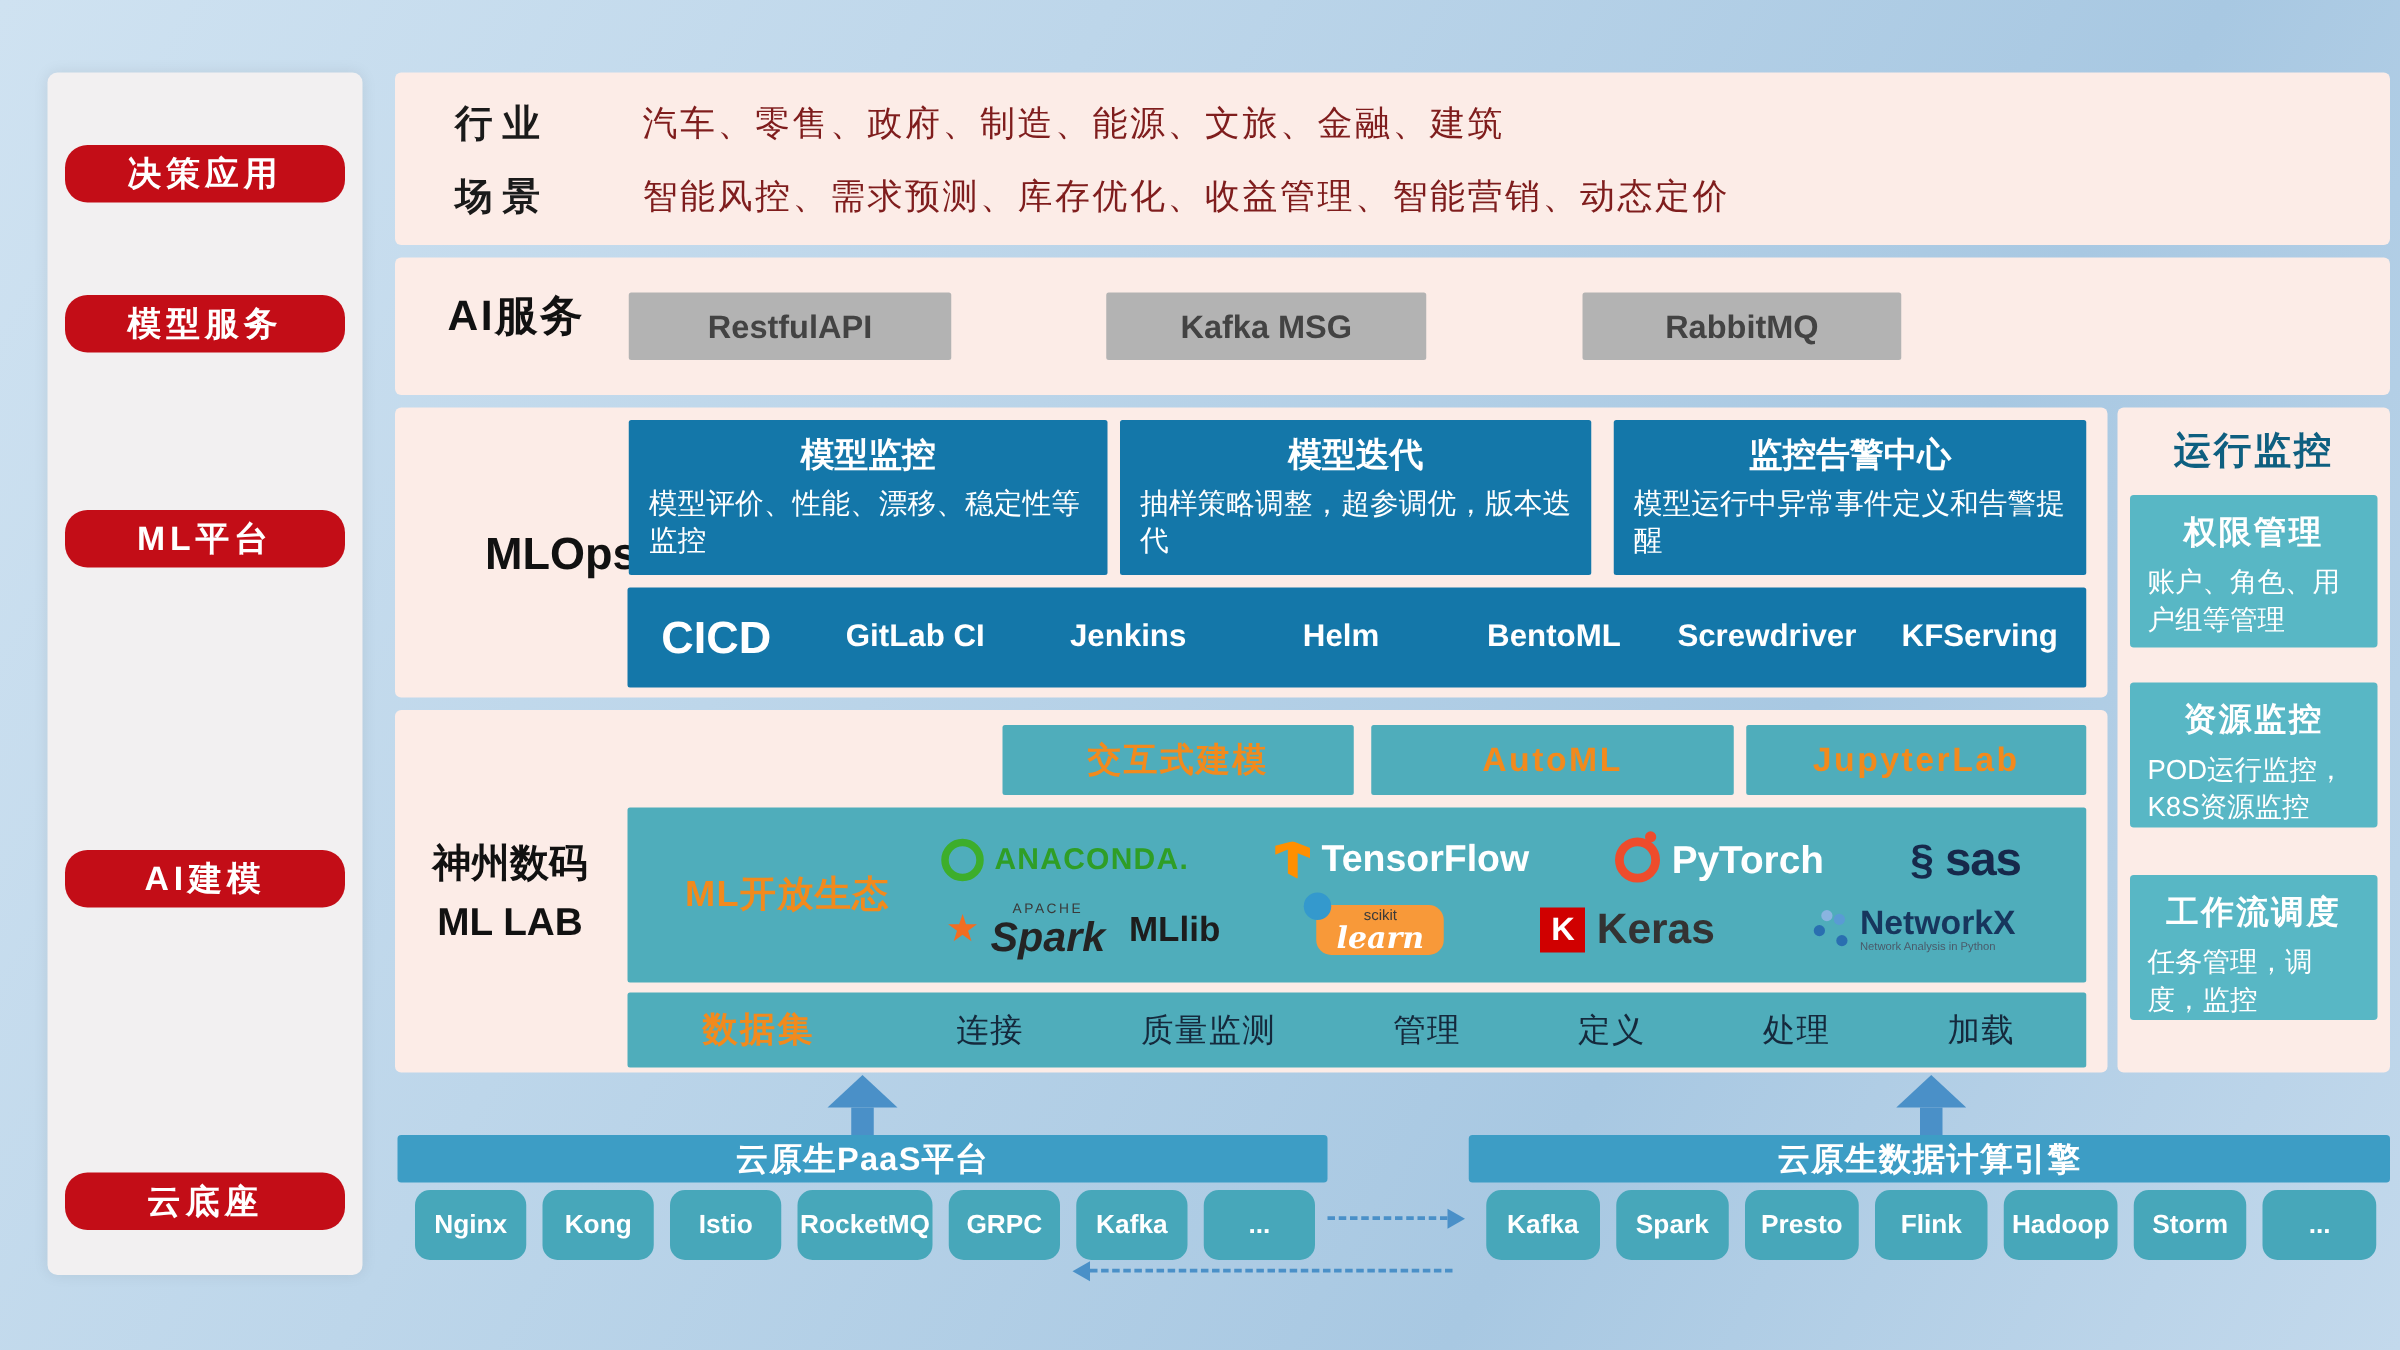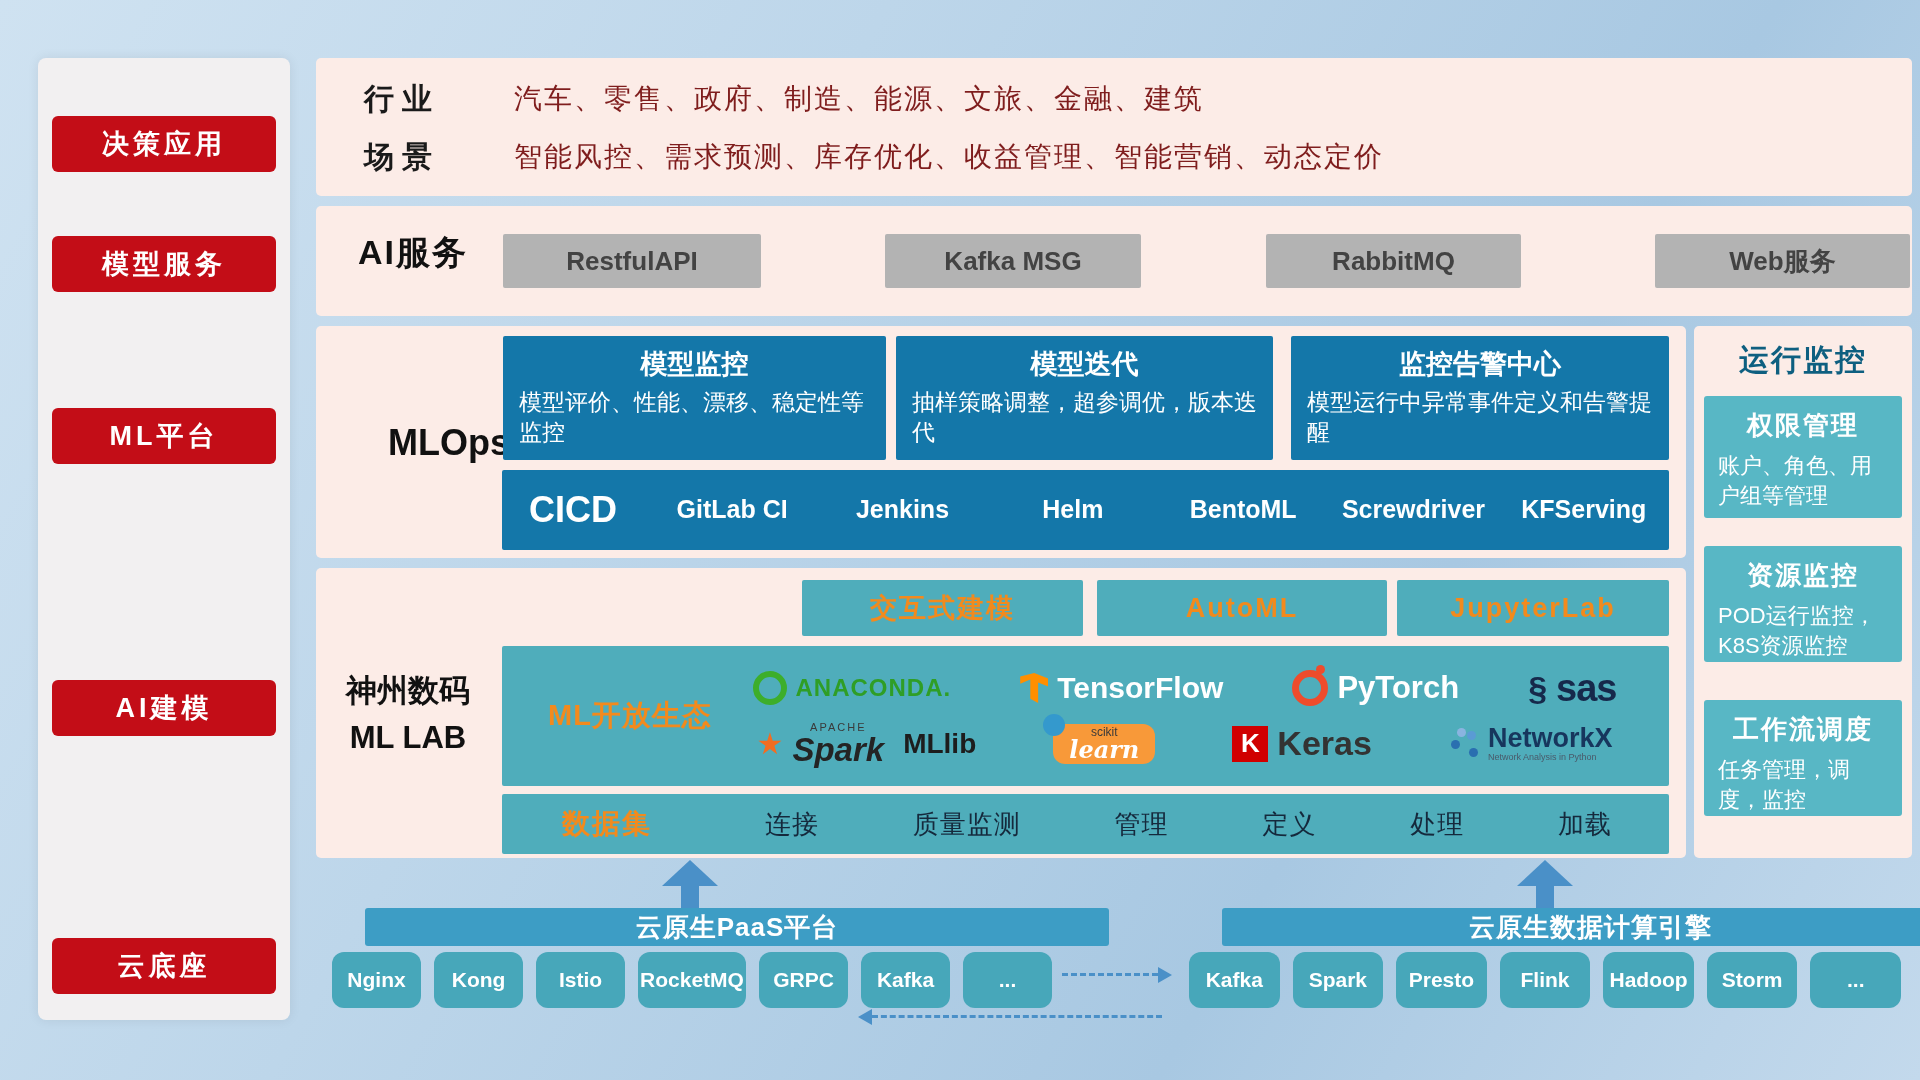--- a/index.html
+++ b/index.html
@@ -3,21 +3,21 @@
 <meta charset="utf-8">
 <style>
   html,body{margin:0;padding:0;}
   .canvas{
     position:relative;width:1920px;height:1080px;overflow:hidden;
     font-family:"Liberation Sans","DejaVu Sans",sans-serif;
     background:linear-gradient(120deg,#cfe2f1 0%,#bdd6ea 35%,#a8c8e2 70%,#c3d9ec 100%);
   }
   
   .sidebar{position:absolute;left:38px;top:58px;width:252px;height:962px;background:#f2f0f1;border-radius:8px;box-shadow:0 0 12px rgba(0,0,0,.08);}
-  .red-btn{position:absolute;left:52px;width:224px;height:56px;background:#c30d17;border-radius:6px;color:#fff;font-size:27px;font-weight:bold;letter-spacing:4px;display:flex;align-items:center;justify-content:center;}
+  .red-btn{position:absolute;left:52px;width:224px;height:46px;background:#c30d17;border-radius:18px;color:#fff;font-size:27px;font-weight:bold;letter-spacing:4px;display:flex;align-items:center;justify-content:center;}
   
   .panel{position:absolute;background:#fcece7;border-radius:5px;}
   
   .ind-row{position:absolute;left:48px;right:20px;height:46px;display:flex;align-items:center;}
   .ind-label{font-size:30px;font-weight:bold;color:#1a1a1a;letter-spacing:8px;width:150px;flex:none;}
   .ind-text{font-size:28px;color:#7f1d1d;letter-spacing:2px;}
   
   .ai-label{position:absolute;left:358px;top:230px;font-size:34px;font-weight:bold;color:#111;letter-spacing:2px;}
   .gray-btn{position:absolute;top:234px;height:54px;background:#b3b3b3;color:#434343;font-weight:bold;font-size:26px;display:flex;align-items:center;justify-content:center;border-radius:2px;}
   
@@ -65,21 +65,21 @@
   .dataset{position:absolute;left:502px;top:794px;width:1167px;height:60px;background:#4fadbb;display:flex;align-items:center;border-radius:2px;}
   .ds-title{color:#f28a1d;font-weight:bold;font-size:28px;padding-left:60px;width:156px;flex:none;letter-spacing:2px;}
   .ds-items{flex:1;display:flex;justify-content:space-around;align-items:center;padding-right:10px;}
   .ds-item{color:#15293c;font-size:26px;font-weight:500;letter-spacing:1px;}
   
   .mon-title{position:absolute;left:1694px;top:340px;width:218px;text-align:center;font-size:30px;font-weight:bold;color:#0e5f80;letter-spacing:2px;}
   .mon-card{position:absolute;left:1704px;width:198px;background:#58b7c5;color:#fff;border-radius:3px;}
   .mc-title{text-align:center;font-weight:bold;font-size:26px;margin-top:12px;letter-spacing:2px;}
   .mc-desc{font-size:22px;padding:8px 14px 0;line-height:1.35;}
   
-  .cloud-bar{position:absolute;top:908px;height:38px;background:#3d9dc5;color:#fff;font-size:26px;font-weight:bold;display:flex;align-items:center;justify-content:center;border-radius:3px;letter-spacing:1px;margin-left:47px;}
+  .cloud-bar{position:absolute;top:908px;height:38px;background:#3d9dc5;color:#fff;font-size:26px;font-weight:bold;display:flex;align-items:center;justify-content:center;border-radius:3px;letter-spacing:1px;}
   .cloud-btns{position:absolute;top:952px;height:56px;display:flex;gap:13px;}
   .cloud-btn{flex:1;background:#47a7ba;color:#fff;font-size:21px;font-weight:bold;display:flex;align-items:center;justify-content:center;text-align:center;line-height:1.1;border-radius:12px;padding:2px;}
   
   .up-arrow{position:absolute;width:56px;display:flex;flex-direction:column;align-items:center;}
   .ua-tri{width:0;height:0;border-left:28px solid transparent;border-right:28px solid transparent;border-bottom:26px solid #4a90c8;}
   .ua-stem{width:18px;height:22px;background:#4a90c8;}
   .dash-line{position:absolute;border-top:3px dashed #4a90c8;}
   .head-right{position:absolute;width:0;height:0;border-top:8px solid transparent;border-bottom:8px solid transparent;border-left:14px solid #4a90c8;}
   .head-left{position:absolute;width:0;height:0;border-top:8px solid transparent;border-bottom:8px solid transparent;border-right:14px solid #4a90c8;}
 </style>
@@ -104,21 +104,20 @@
       <span class="ind-label">场景</span>
       <span class="ind-text">智能风控、需求预测、库存优化、收益管理、智能营销、动态定价</span>
     </div>
   </div>
 
   <div class="panel" style="left:316px;top:206px;width:1596px;height:110px"></div>
   <div class="ai-label">AI服务</div>
   <div class="gray-btn" style="left:503px;width:258px">RestfulAPI</div>
   <div class="gray-btn" style="left:885px;width:256px">Kafka MSG</div>
   <div class="gray-btn" style="left:1266px;width:255px">RabbitMQ</div>
-  <div class="gray-btn" style="left:1655px;width:255px">Web服务</div>
 
   <div class="panel" style="left:316px;top:326px;width:1370px;height:232px"></div>
   <div class="mlops-label">MLOps</div>
   <div class="blue-card" style="left:503px;width:383px">
     <div class="bc-title">模型监控</div>
     <div class="bc-desc">模型评价、性能、漂移、稳定性等监控</div>
   </div>
   <div class="blue-card" style="left:896px;width:377px">
     <div class="bc-title">模型迭代</div>
     <div class="bc-desc">抽样策略调整，超参调优，版本迭代</div>

